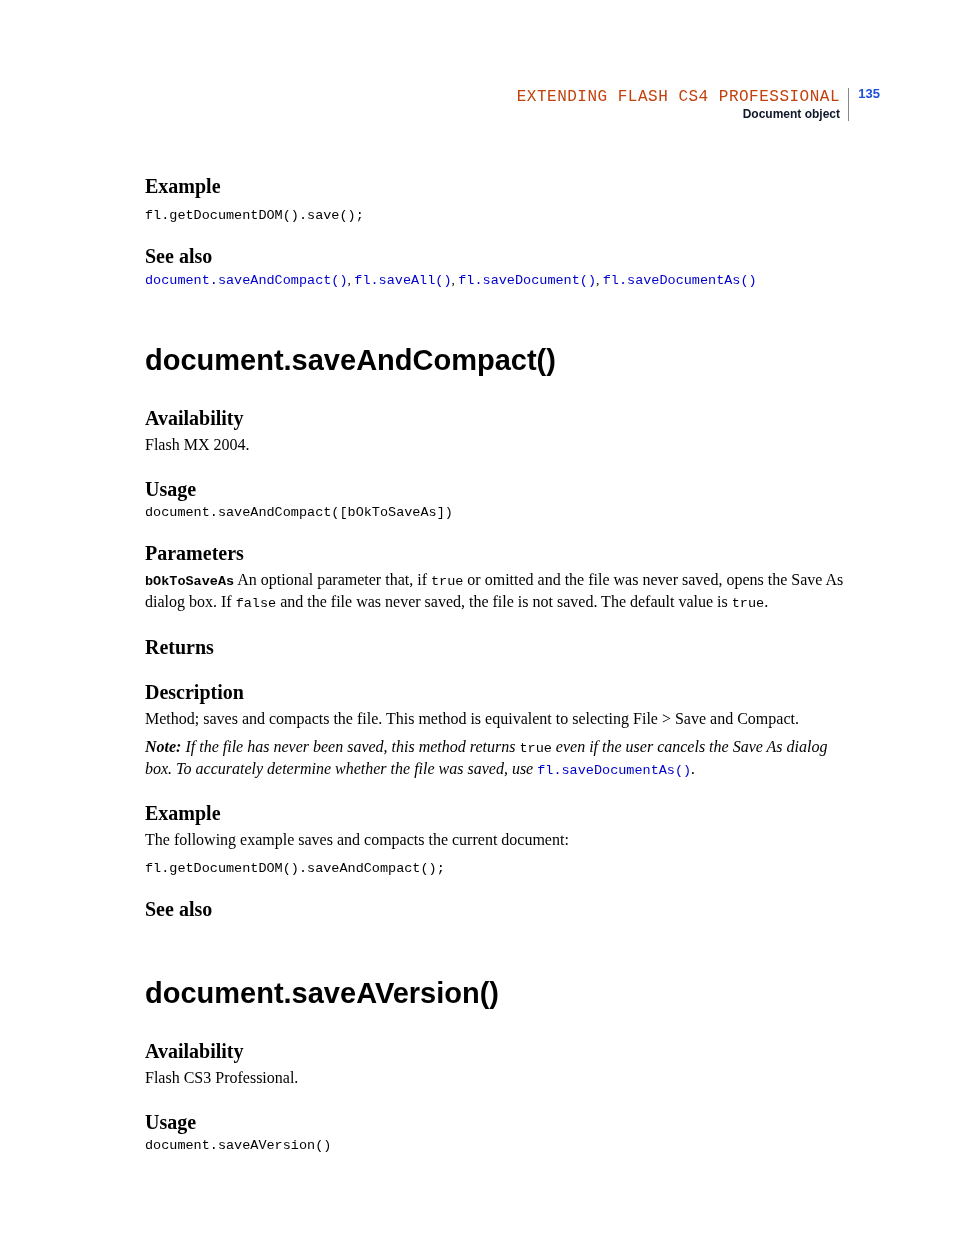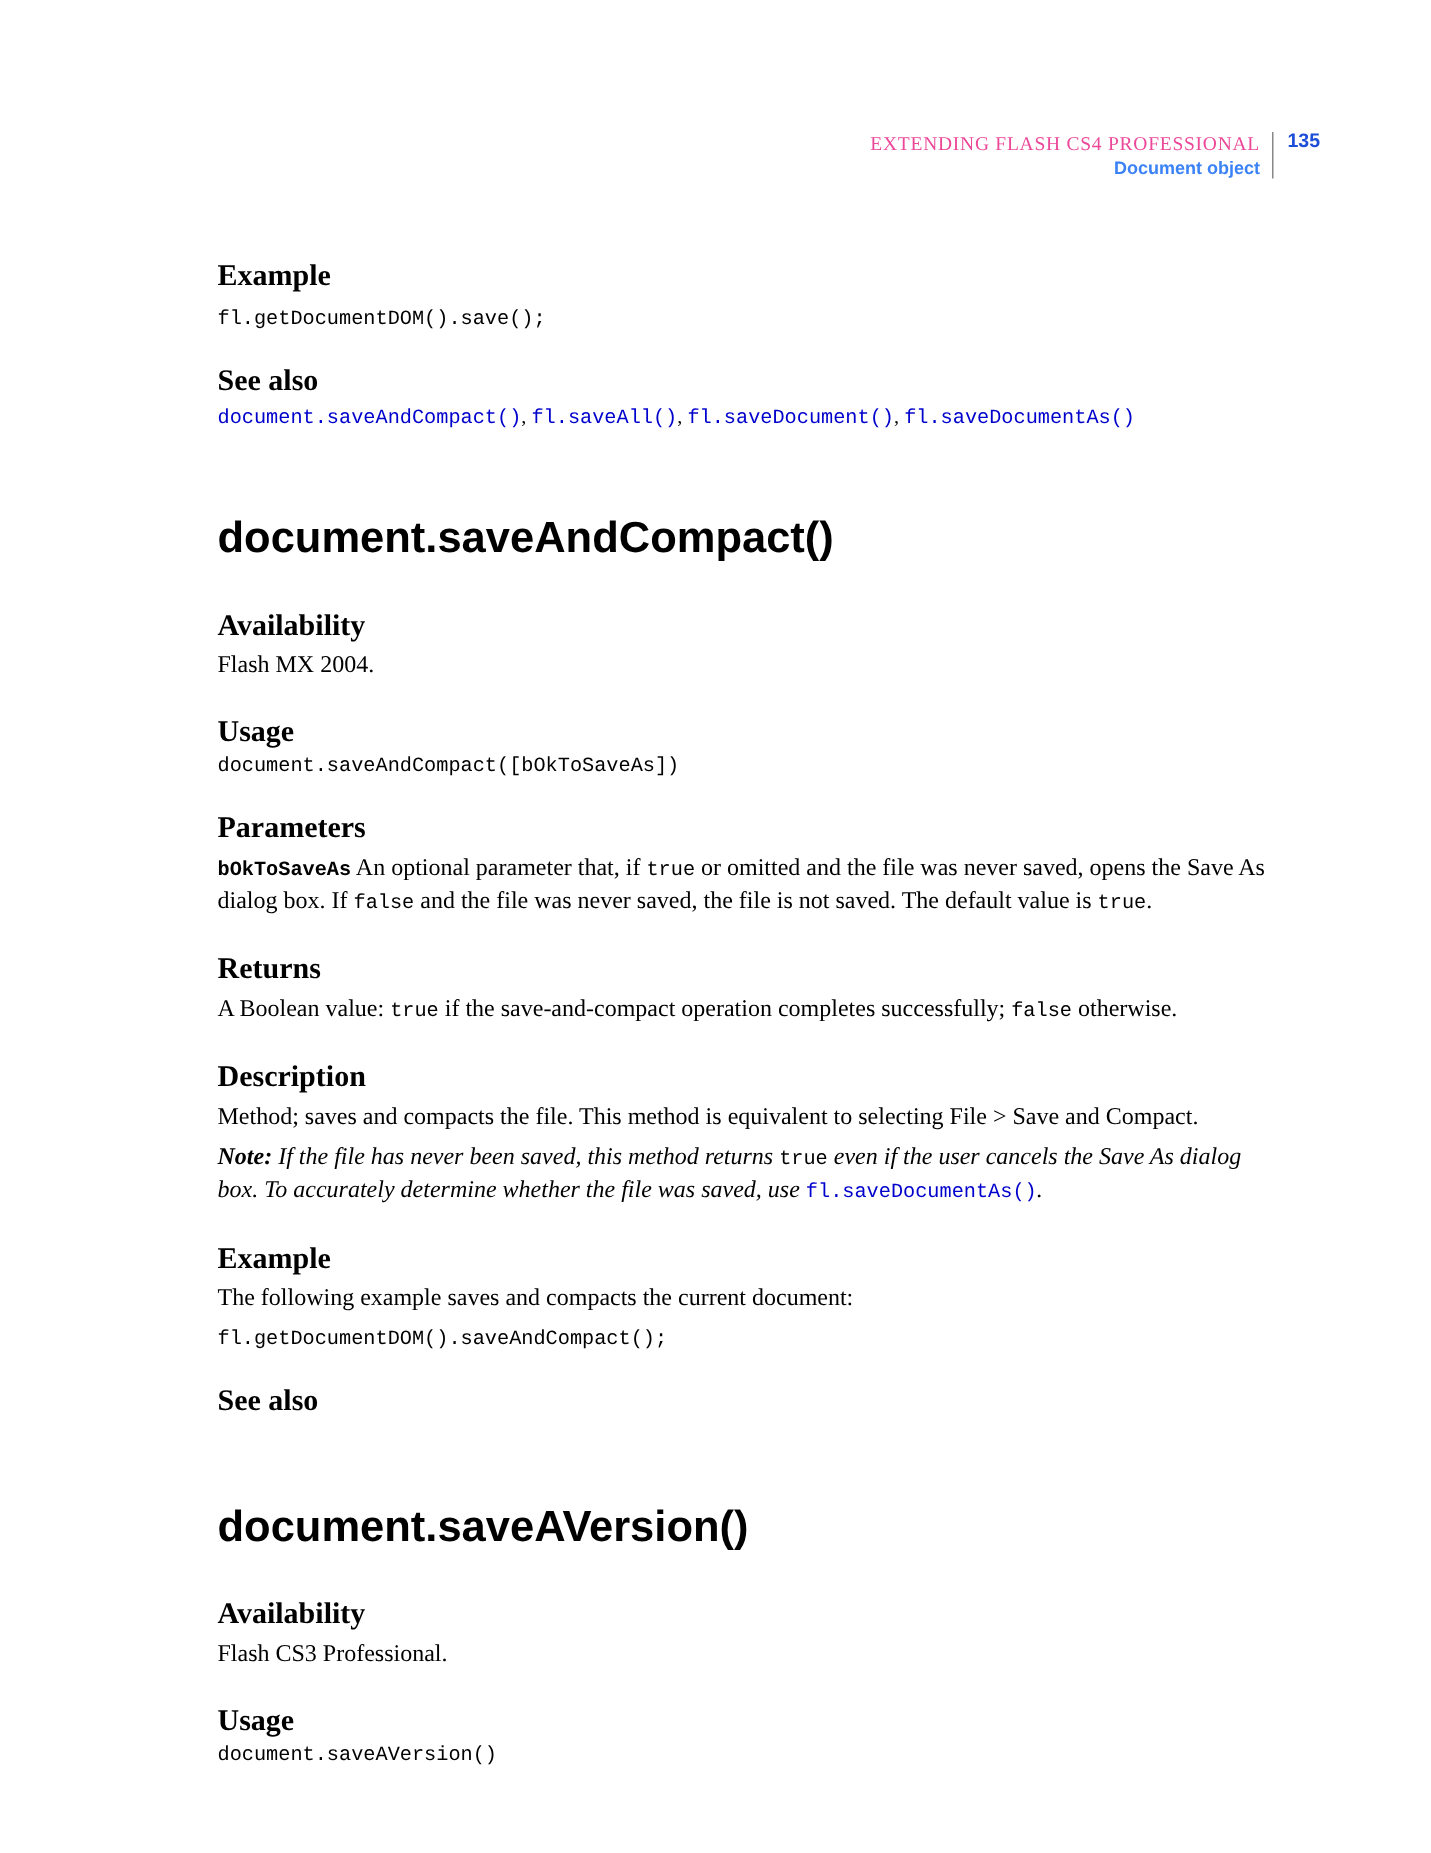--- a/index.html
+++ b/index.html
@@ -15,30 +15,30 @@
       padding: 88px 105px 60px 145px;
     }
     .running-header {
       text-align: right;
       margin-bottom: 54px;
       border-right: 1px solid #888;
       padding-right: 8px;
       position: relative;
     }
     .running-header .title {
-      font-family: Liberation Serif, serif;
-      font-size: 13px;
+      font-family: Liberation Mono, monospace;
+      font-size: 16px;
       letter-spacing: 0.5px;
-      color: #ec4899;
+      color: #c2410c;
     }
     .running-header .subtitle {
       font-family: "Myriad Pro", Helvetica, Arial, sans-serif;
       font-size: 12px;
       font-weight: 700;
-      color: #3b82f6;
+      color: #0f172a;
       margin-top: 1px;
     }
     .page-num {
       position: absolute;
       right: -32px;
       top: -2px;
       font-family: "Myriad Pro", Helvetica, Arial, sans-serif;
       font-size: 13px;
       font-weight: 700;
       color: #1d4ed8;
@@ -128,23 +128,20 @@
 
   <h3 class="section-label">Usage</h3>
   <pre class="code-block" style="margin-top:4px">document.saveAndCompact([bOkToSaveAs])</pre>
 
   <h3 class="section-label">Parameters</h3>
   <p class="param-text">
     <span class="bold-param">bOkToSaveAs</span><span> An optional parameter that, if </span><span class="inlinecode">true</span><span> or omitted and the file was never saved, opens the Save As dialog box. If </span><span class="inlinecode">false</span><span> and the file was never saved, the file is not saved. The default value is </span><span class="inlinecode">true</span><span>.</span>
   </p>
 
   <h3 class="section-label">Returns</h3>
-  <p class="body">
-    <span>A Boolean value: </span><span class="inlinecode">true</span><span> if the save-and-compact operation completes successfully; </span><span class="inlinecode">false</span><span> otherwise.</span>
-  </p>
 
   <h3 class="section-label">Description</h3>
   <p class="body">Method; saves and compacts the file. This method is equivalent to selecting File &gt; Save and Compact.</p>
   <p class="note">
     <span class="strong">Note:</span><span> If the file has never been saved, this method returns </span><span class="code">true</span><span> even if the user cancels the Save As dialog box. To accurately determine whether the file was saved, use </span><a class="codelink">fl.saveDocumentAs()</a><span>.</span>
   </p>
 
   <h3 class="section-label">Example</h3>
   <p class="body">The following example saves and compacts the current document:</p>
   <pre class="code-block">fl.getDocumentDOM().saveAndCompact();</pre>

